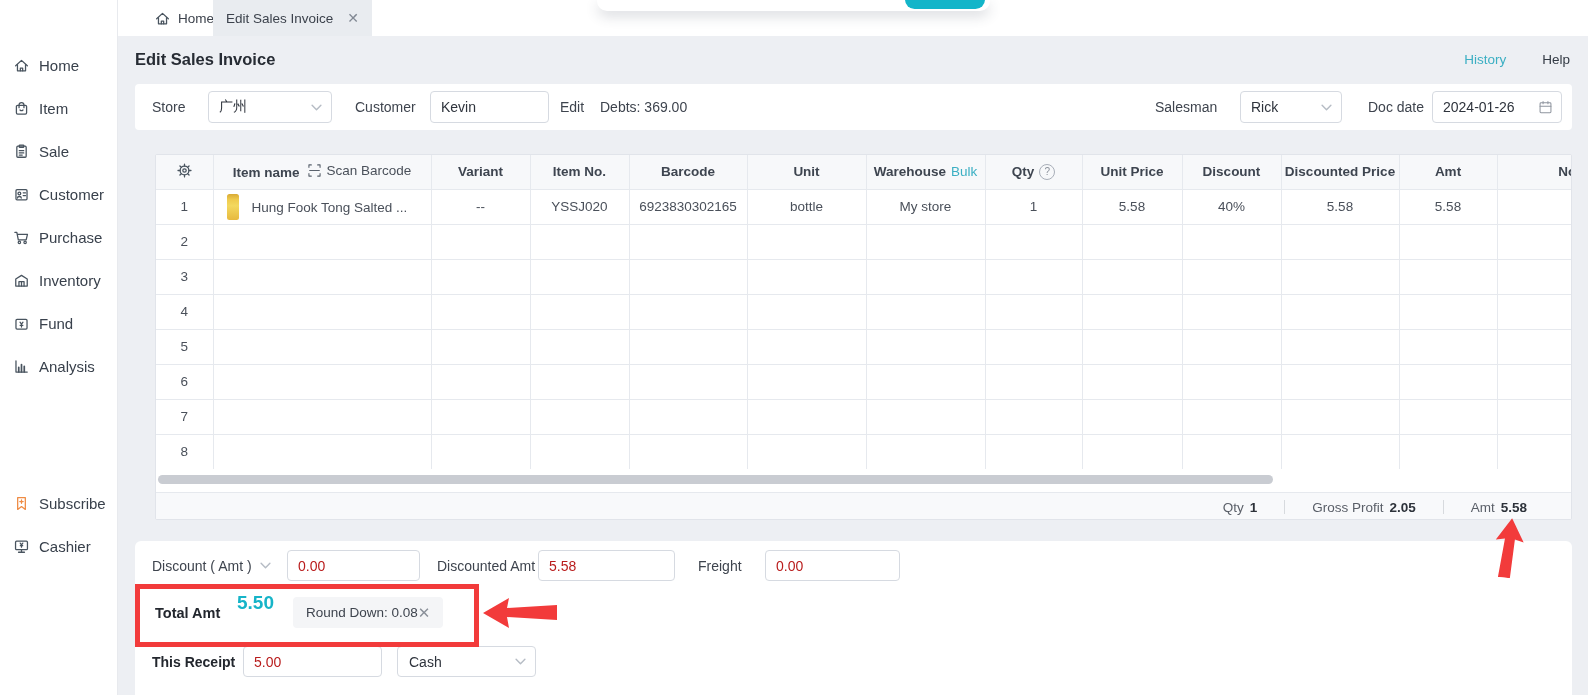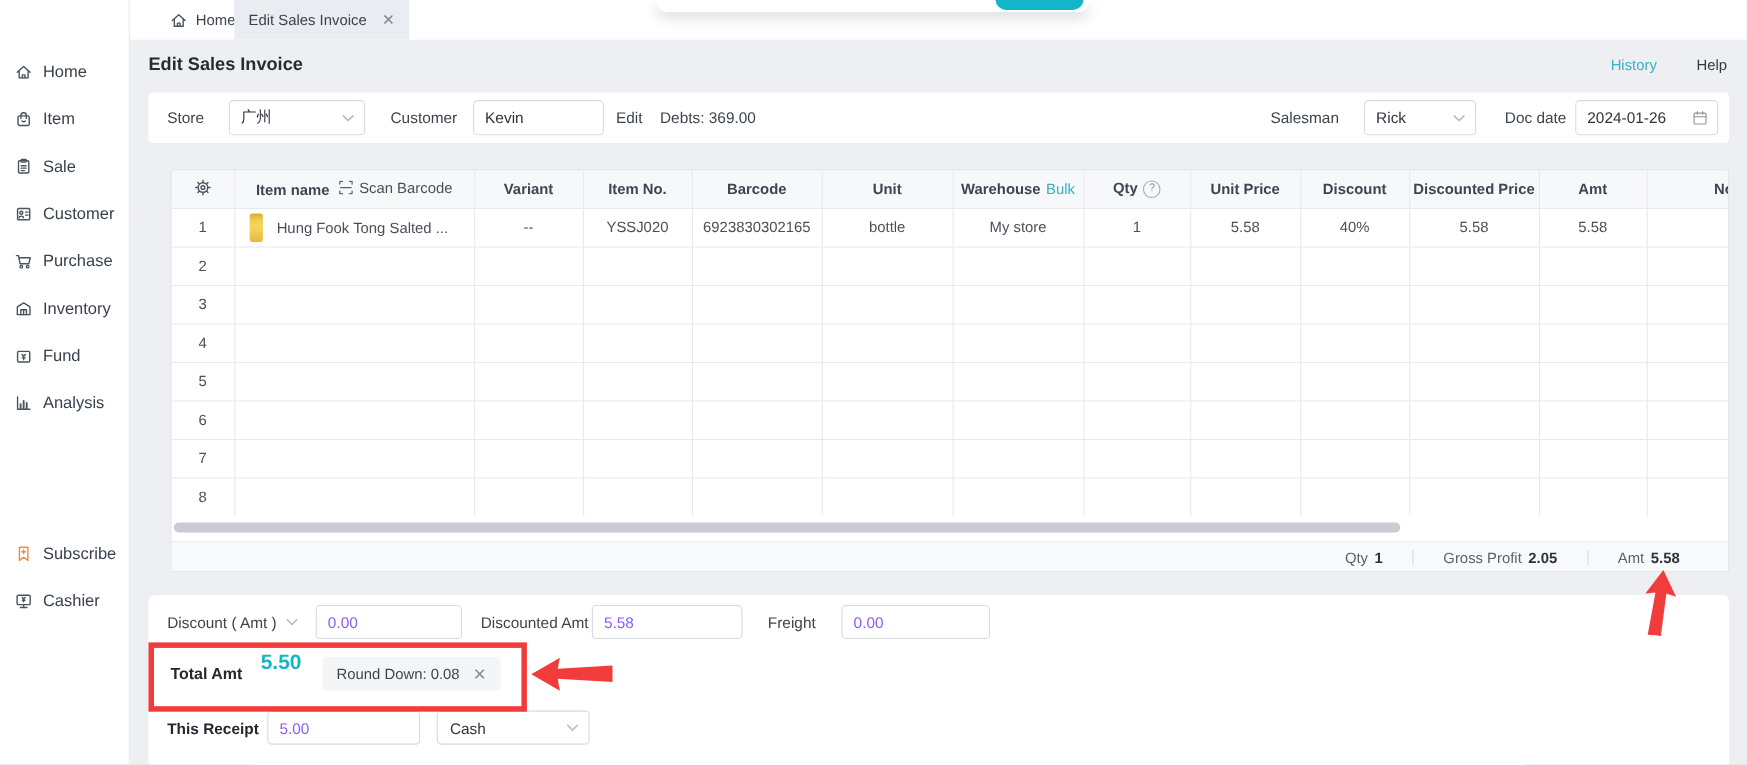--- a/index.html
+++ b/index.html
@@ -56,28 +56,28 @@
   .hthumb{position:absolute;left:2px;top:6px;width:1115px;height:9px;background:#c9ccd2;border-radius:5px;cursor:pointer;}
   .t-summary{height:28px;background:#f8f9fb;border-top:1px solid #e6e9ee;display:flex;align-items:center;justify-content:flex-end;
              padding-right:44px;font-size:13.5px;color:#5a5f68;}
   .sum-item{display:flex;gap:6px;align-items:center;}
   .sum-val{font-weight:bold;color:#2d323a;}
   .sum-div{width:1px;height:14px;background:#d7dade;margin:0 27px;}
   
   .bottom-card{left:17px;top:541px;width:1437px;height:170px;border-radius:6px;}
   .b-label{position:absolute;font-size:14px;color:#3e444e;display:flex;align-items:center;height:31px;}
   .b-label .chev{margin-left:8px;}
-  .box2{position:absolute;height:31px;border:1px solid #d6dae1;border-radius:4px;font-size:14px;color:#8b5cf6;
+  .box2{position:absolute;height:31px;border:1px solid #d6dae1;border-radius:4px;font-size:14px;color:#b91c1c;
         padding:0 10px;box-sizing:border-box;background:#fff;outline:none;}
   .sel2{position:absolute;height:31px;border:1px solid #d6dae1;border-radius:4px;font-size:14px;color:#2e333c;
         box-sizing:border-box;background:#fff;display:flex;align-items:center;padding-left:11px;}
   .total-label{position:absolute;left:20px;top:56px;height:31px;display:flex;align-items:center;font-size:14.5px;font-weight:bold;color:#23272e;}
   .total-amt{position:absolute;left:102px;top:51px;font-size:19px;font-weight:bold;color:#16b4c8;}
   .round-tag{position:absolute;left:158px;top:56px;height:31px;background:#f4f5f7;border-radius:4px;display:flex;align-items:center;
-             padding:0 13px;font-size:13.5px;color:#3e444e;gap:12px;}
+             padding:0 13px;font-size:13.5px;color:#3e444e;}
   .tag-close{color:#8a9099;font-size:15px;cursor:pointer;}
   
   .red-box{position:absolute;left:135px;top:584px;width:334px;height:53px;border:5px solid #f23b3b;z-index:9;pointer-events:none;}
   .arrow{position:absolute;z-index:9;pointer-events:none;}
   .arrow svg{display:block;}
   
   .dialog-remnant{position:absolute;left:597px;top:0;width:393px;height:11px;background:#fff;border-radius:0 0 10px 10px;
                   box-shadow:0 5px 13px rgba(55,65,85,.20);z-index:20;}
   .dialog-btn{position:absolute;right:5px;top:-10px;width:80px;height:19px;background:#13b5c9;border-radius:11px;cursor:pointer;}
 </style>

